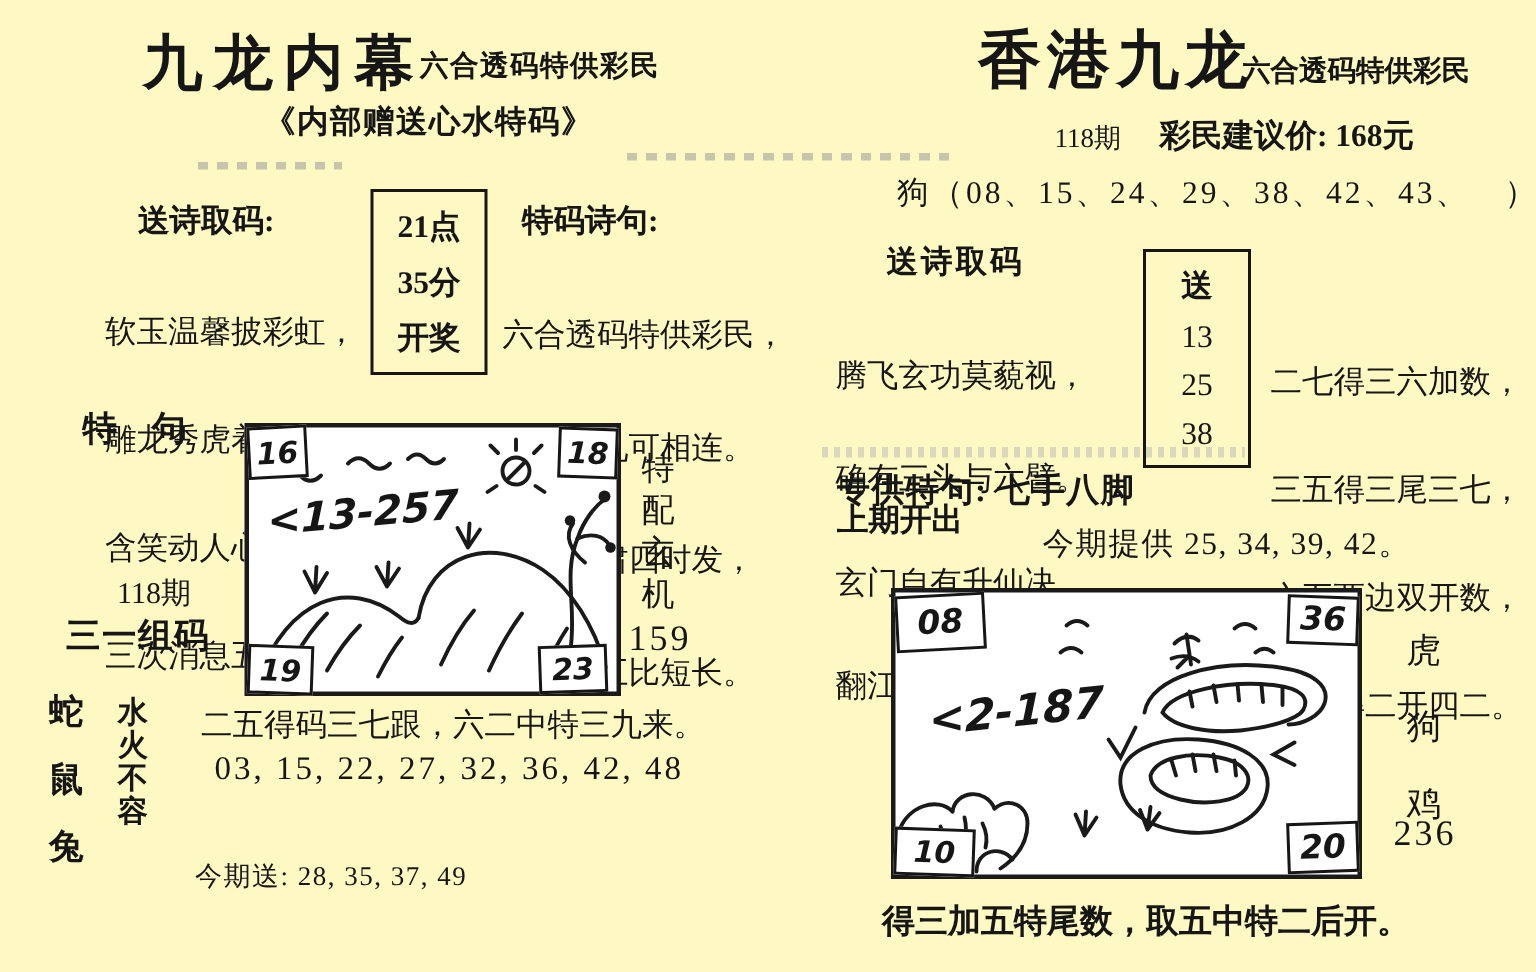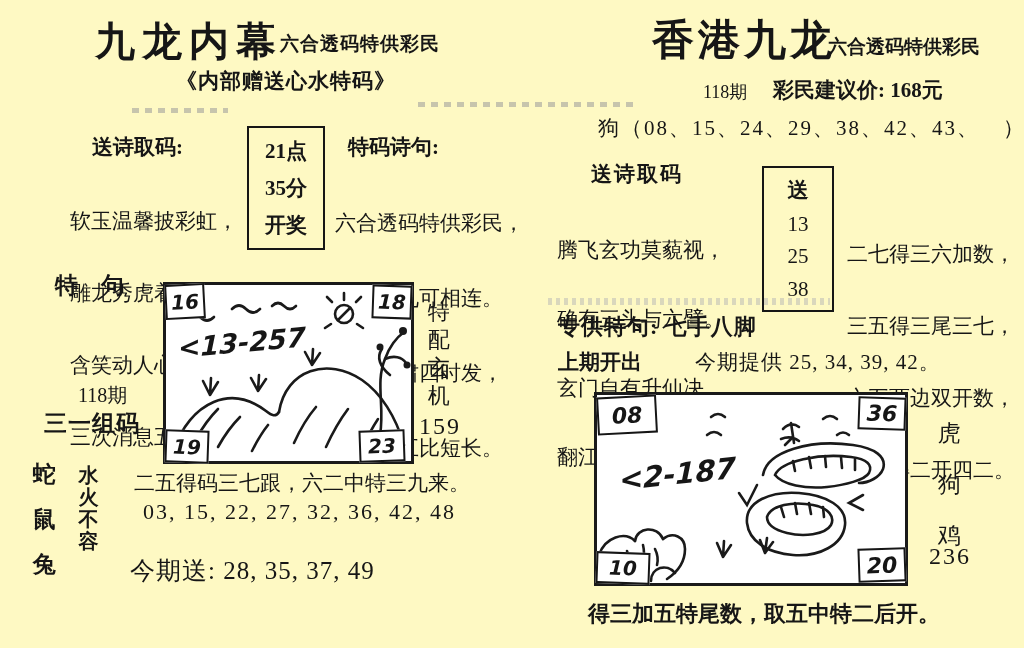--- a/index.html
+++ b/index.html
@@ -112,21 +112,21 @@
   </div>
 
   <div class="abs vcol" style="left:426px;top:298px;font-size:22px;line-height:28px;">特配玄机</div>
   <div class="abs" style="left:419px;top:413px;font-size:24px;letter-spacing:2px;">159</div>
 
   <div class="abs vcol b" style="left:31px;top:452px;font-size:23px;line-height:45px;">蛇鼠兔</div>
   <div class="abs vcol b" style="left:77px;top:464px;font-size:20px;line-height:22px;">水火不容</div>
 
   <div class="abs" style="left:134px;top:469px;font-size:21px;">二五得码三七跟，六二中特三九来。</div>
   <div class="abs" style="left:143px;top:499px;font-size:22px;letter-spacing:2px;">03, 15, 22, 27, 32, 36, 42, 48</div>
-  <div class="abs" style="left:130px;top:554px;font-size:25px;letter-spacing:1px;">今期送: 28, 35, 37, 49</div>
+  <div class="abs" style="left:130px;top:572px;font-size:18px;letter-spacing:1px;">今期送: 28, 35, 37, 49</div>
 
   <div class="abs b" style="left:652px;top:12px;font-size:42px;letter-spacing:4px;">香港九龙</div>
   <div class="abs b" style="left:828px;top:34px;font-size:19px;">六合透码特供彩民</div>
   <div class="abs" style="left:703px;top:80px;font-size:18px;">118期</div>
   <div class="abs b" style="left:773px;top:76px;font-size:21px;">彩民建议价: 168元</div>
 
   <div class="abs" style="left:598px;top:114px;font-size:21px;letter-spacing:2px;">狗（08、15、24、29、38、42、43、　）马</div>
 
   <div class="abs b" style="left:591px;top:160px;font-size:21px;letter-spacing:2px;">送诗取码</div>
   <div class="abs" style="left:557px;top:193px;font-size:21px;line-height:23px;">
@@ -147,21 +147,21 @@
   <div class="abs" style="left:847px;top:194px;font-size:21px;line-height:24px;">
     <div>二七得三六加数，</div>
     <div>三五得三尾三七，</div>
     <div>六五两边双开数，</div>
     <div>四七得二开四二。</div>
   </div>
 
   <div class="fade-digits" style="left:548px;top:298px;width:282px;"></div>
 
   <div class="abs b" style="left:558px;top:312px;font-size:22px;letter-spacing:1px;">专供特句: 七手八脚</div>
-  <div class="abs b" style="left:558px;top:348px;font-size:21px;">上期开出</div>
+  <div class="abs b" style="left:558px;top:332px;font-size:21px;">上期开出</div>
   <div class="abs" style="left:695px;top:348px;font-size:21px;letter-spacing:1px;">今期提供 25, 34, 39, 42。</div>
 
   <div class="sketchwrap" style="left:594px;top:392px;width:308px;height:188px;">
     <svg width="308" height="188" viewBox="0 0 308 188">
       <g>
         <path d="M114 22 q7 -6 14 0"></path>
         <path d="M110 40 q7 -6 14 0"></path>
         <path d="M226 24 q7 -6 14 0"></path>
         <path d="M240 40 q6 -5 12 0"></path>
       </g>

